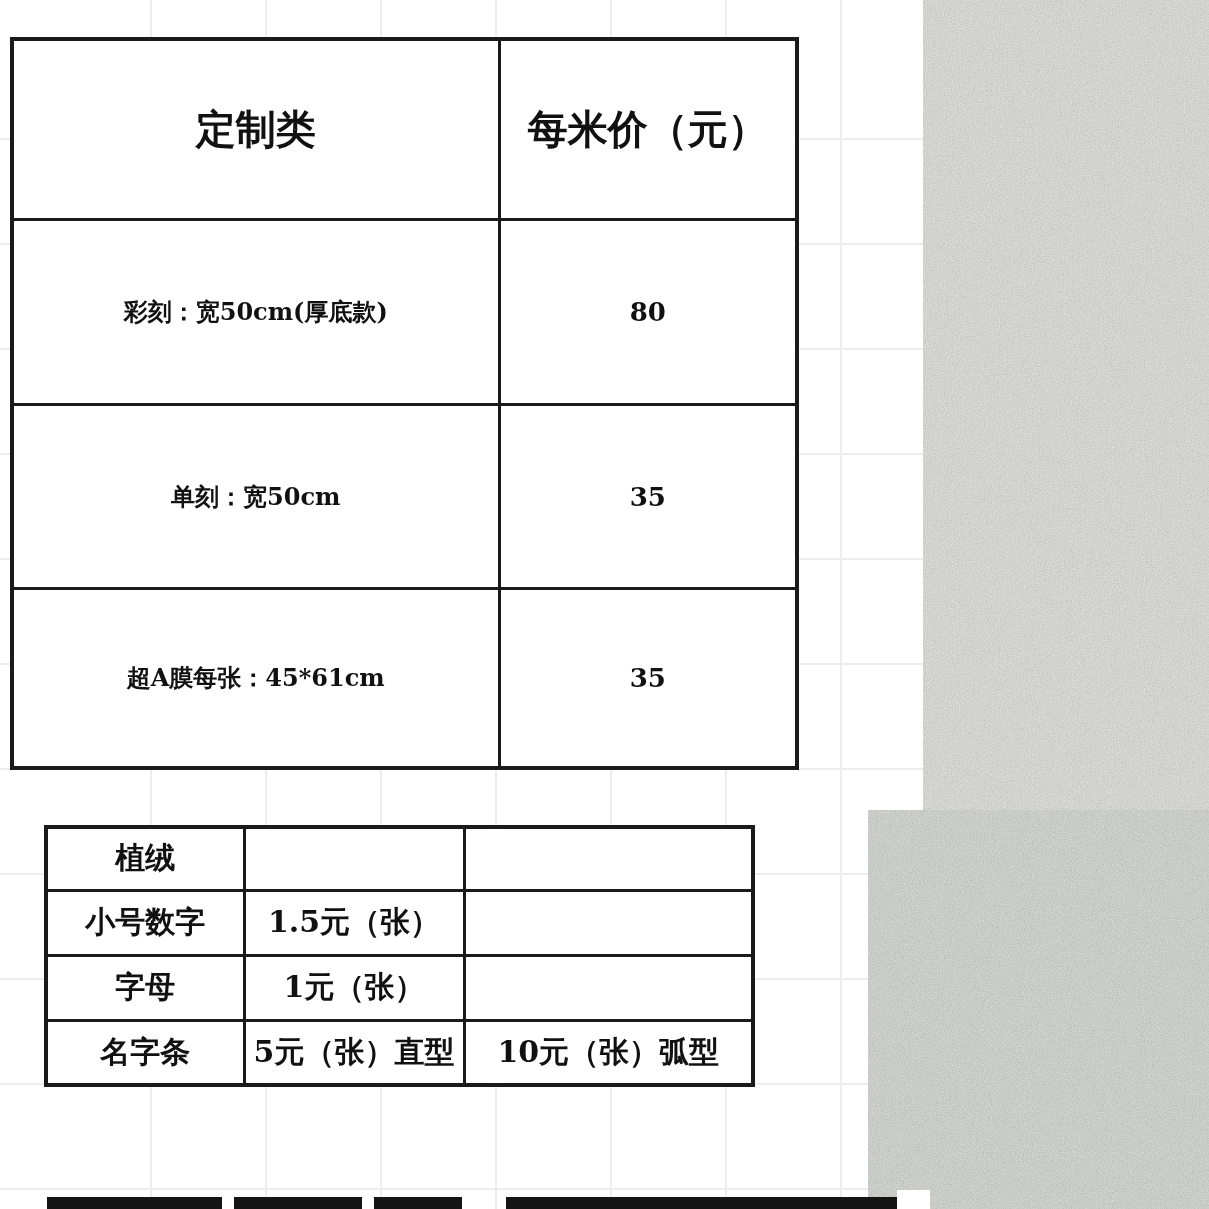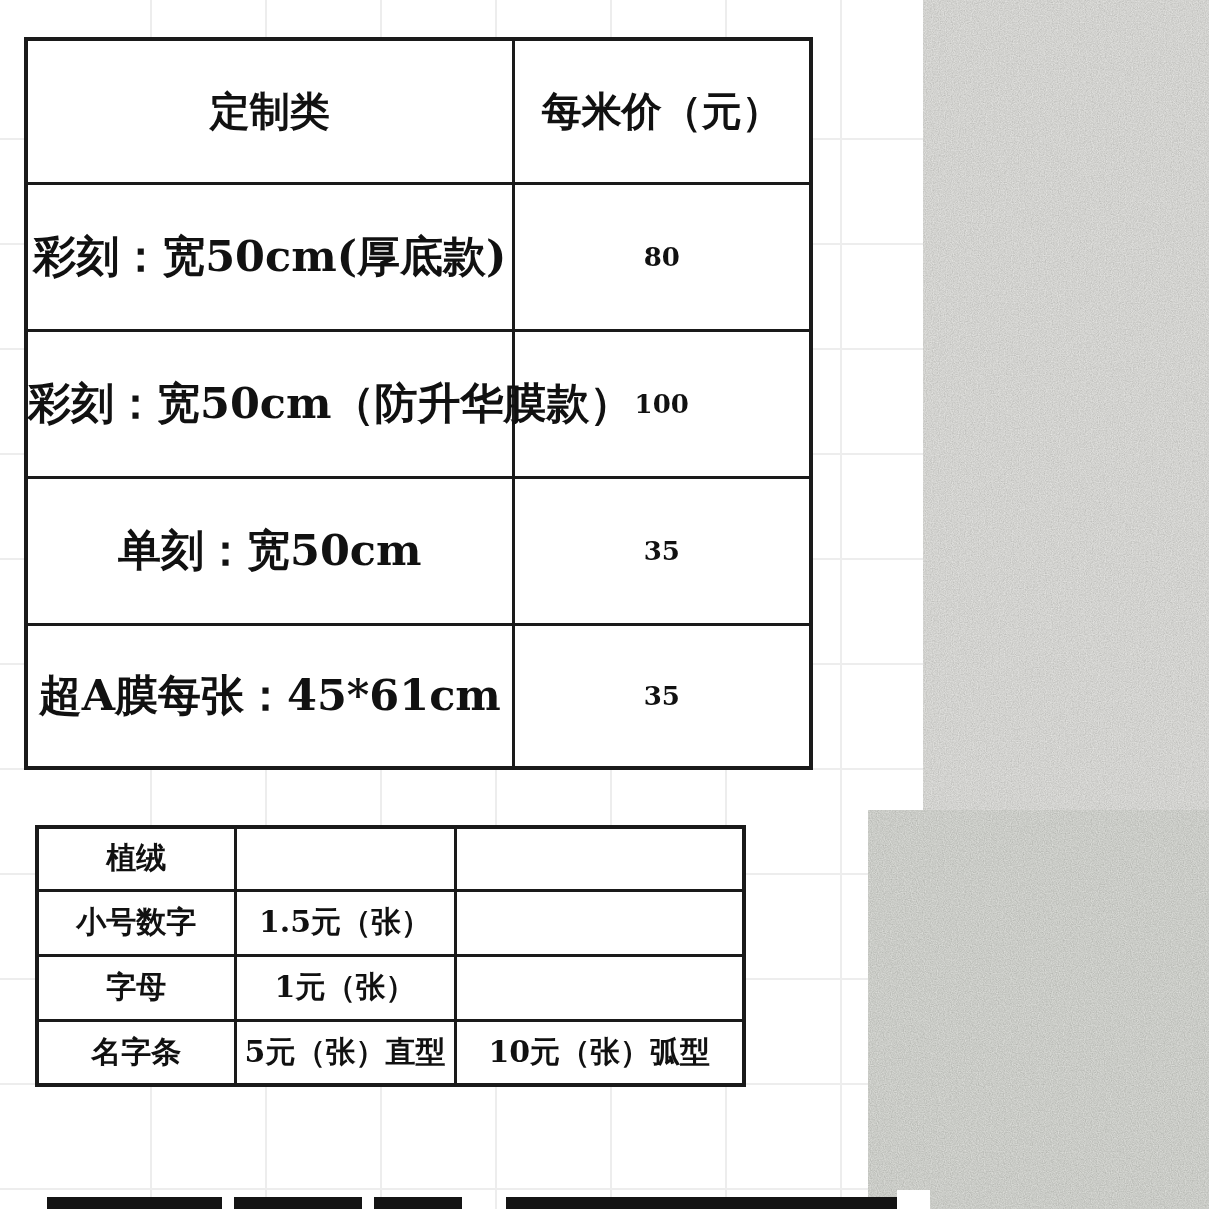--- a/index.html
+++ b/index.html
@@ -26,30 +26,30 @@
   table { border-collapse: collapse; table-layout: fixed; background: #ffffff; }
   td {
     border: 3px solid #1a1a1a;
     text-align: center; vertical-align: middle;
     color: #111111; font-weight: bold;
     white-space: nowrap; overflow: visible;
     background: #ffffff;
   }
   
   #price-table {
-    position: absolute; left: 24px; top: 37px;
+    position: absolute; left: 10px; top: 37px;
     width: 785px; height: 733px;
     border: 4px solid #1a1a1a;
   }
-  #price-table td.c-item  { width: 487px; font-size: 43px; letter-spacing: 0px; }
+  #price-table td.c-item  { width: 487px; font-size: 24px; letter-spacing: 0px; }
   #price-table td.c-price { width: 298px; font-size: 26px; }
   #price-table tr.hdr td  { font-size: 40px; }
   
   #flock-table {
-    position: absolute; left: 35px; top: 825px;
+    position: absolute; left: 44px; top: 825px;
     width: 707px; height: 244px;
     border: 4px solid #1a1a1a;
   }
   #flock-table td { font-size: 30px; }
   #flock-table td.f1 { width: 198px; }
   #flock-table td.f2 { width: 220px; }
   #flock-table td.f3 { width: 289px; }
   
   .texture { position: absolute; overflow: hidden; line-height: 0; }
   #texture-top    { left: 923px; top: 0px;    width: 286px; height: 812px; background: #9c9c97; }
@@ -108,24 +108,20 @@
     <tbody>
         <tr class="hdr" style="height:103px">
       <td class="c-item">定制类</td>
       <td class="c-price">每米价（元）</td>
     </tr>
     <tr style="height:105px">
       <td class="c-item">彩刻：宽50cm(厚底款)</td>
       <td class="c-price">80</td>
     </tr>
     <tr style="height:105px">
-      <td class="c-item">彩刻：宽50cm（防升华膜款）</td>
-      <td class="c-price">100</td>
-    </tr>
-    <tr style="height:105px">
       <td class="c-item">单刻：宽50cm</td>
       <td class="c-price">35</td>
     </tr>
     <tr style="height:102px">
       <td class="c-item">超A膜每张：45*61cm</td>
       <td class="c-price">35</td>
     </tr>
   </tbody>
     </table>
 

